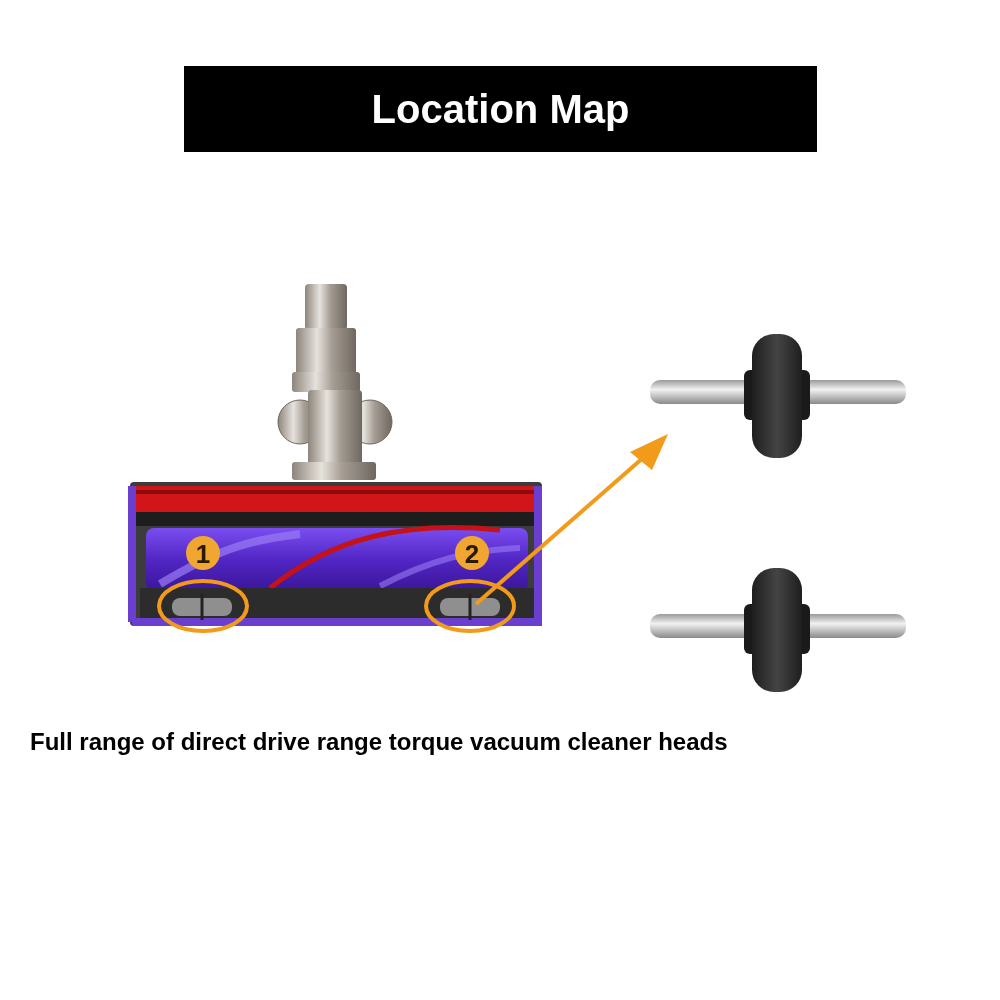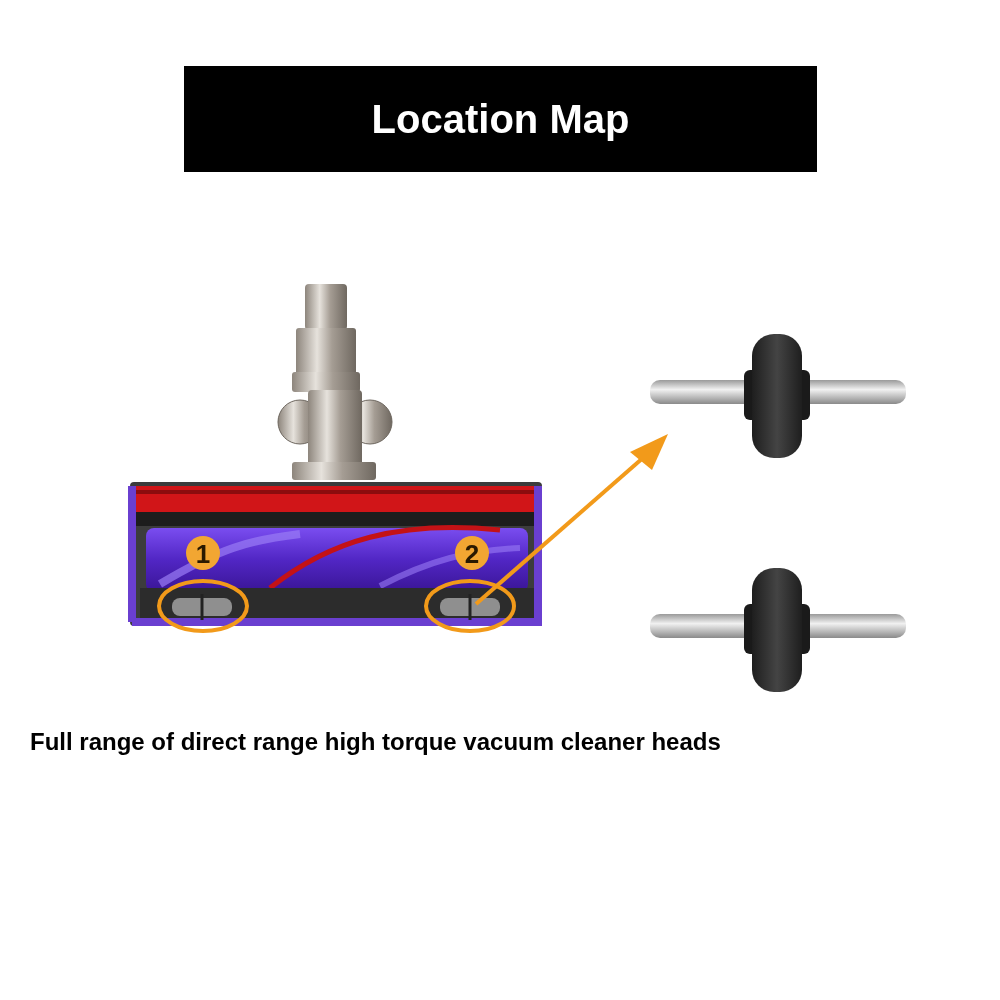--- a/index.html
+++ b/index.html
@@ -1,17 +1,17 @@
 <!DOCTYPE html>
 <html><head>
   <meta charset="utf-8">
   <style>
     html, body { margin: 0; padding: 0; background: #ffffff; }
     body { width: 1000px; height: 1000px; position: relative; overflow: hidden; font-family: "Liberation Sans", sans-serif; }
-    .title-bar { position: absolute; left: 184px; top: 66px; width: 633px; height: 106px; background: #000; display: flex; align-items: center; justify-content: center; }
+    .title-bar { position: absolute; left: 184px; top: 66px; width: 633px; height: 86px; background: #000; display: flex; align-items: center; justify-content: center; }
     .title-bar span { color: #fff; font-weight: bold; font-size: 40px; font-family: "Liberation Sans", sans-serif; }
     .caption { position: absolute; left: 30px; top: 728px; font-size: 24px; font-weight: bold; color: #000; font-family: "Liberation Sans", sans-serif; white-space: nowrap; }
     .art { position: absolute; left: 0; top: 0; }
     .callout-num { font-family: "Liberation Sans", sans-serif; font-weight: bold; font-size: 26px; fill: #2a1a00; }
   </style>
 </head>
 <body>
 
 <div class="title-bar">
   <span>Location Map</span>
@@ -98,13 +98,13 @@
     <rect x="752" y="334" width="50" height="124" rx="22" fill="url(#tire)"></rect>
   </g>
 
   <g>
     <rect x="650" y="614" width="256" height="24" rx="10" fill="url(#axle)"></rect>
     <rect x="744" y="604" width="66" height="50" rx="6" fill="#1a1a1a"></rect>
     <rect x="752" y="568" width="50" height="124" rx="22" fill="url(#tire)"></rect>
   </g>
 </svg>
 
-<div class="caption">Full range of direct range high torque vacuum cleaner heads</div>
+<div class="caption">Full range of direct drive range torque vacuum cleaner heads</div>
 
 </body></html>

